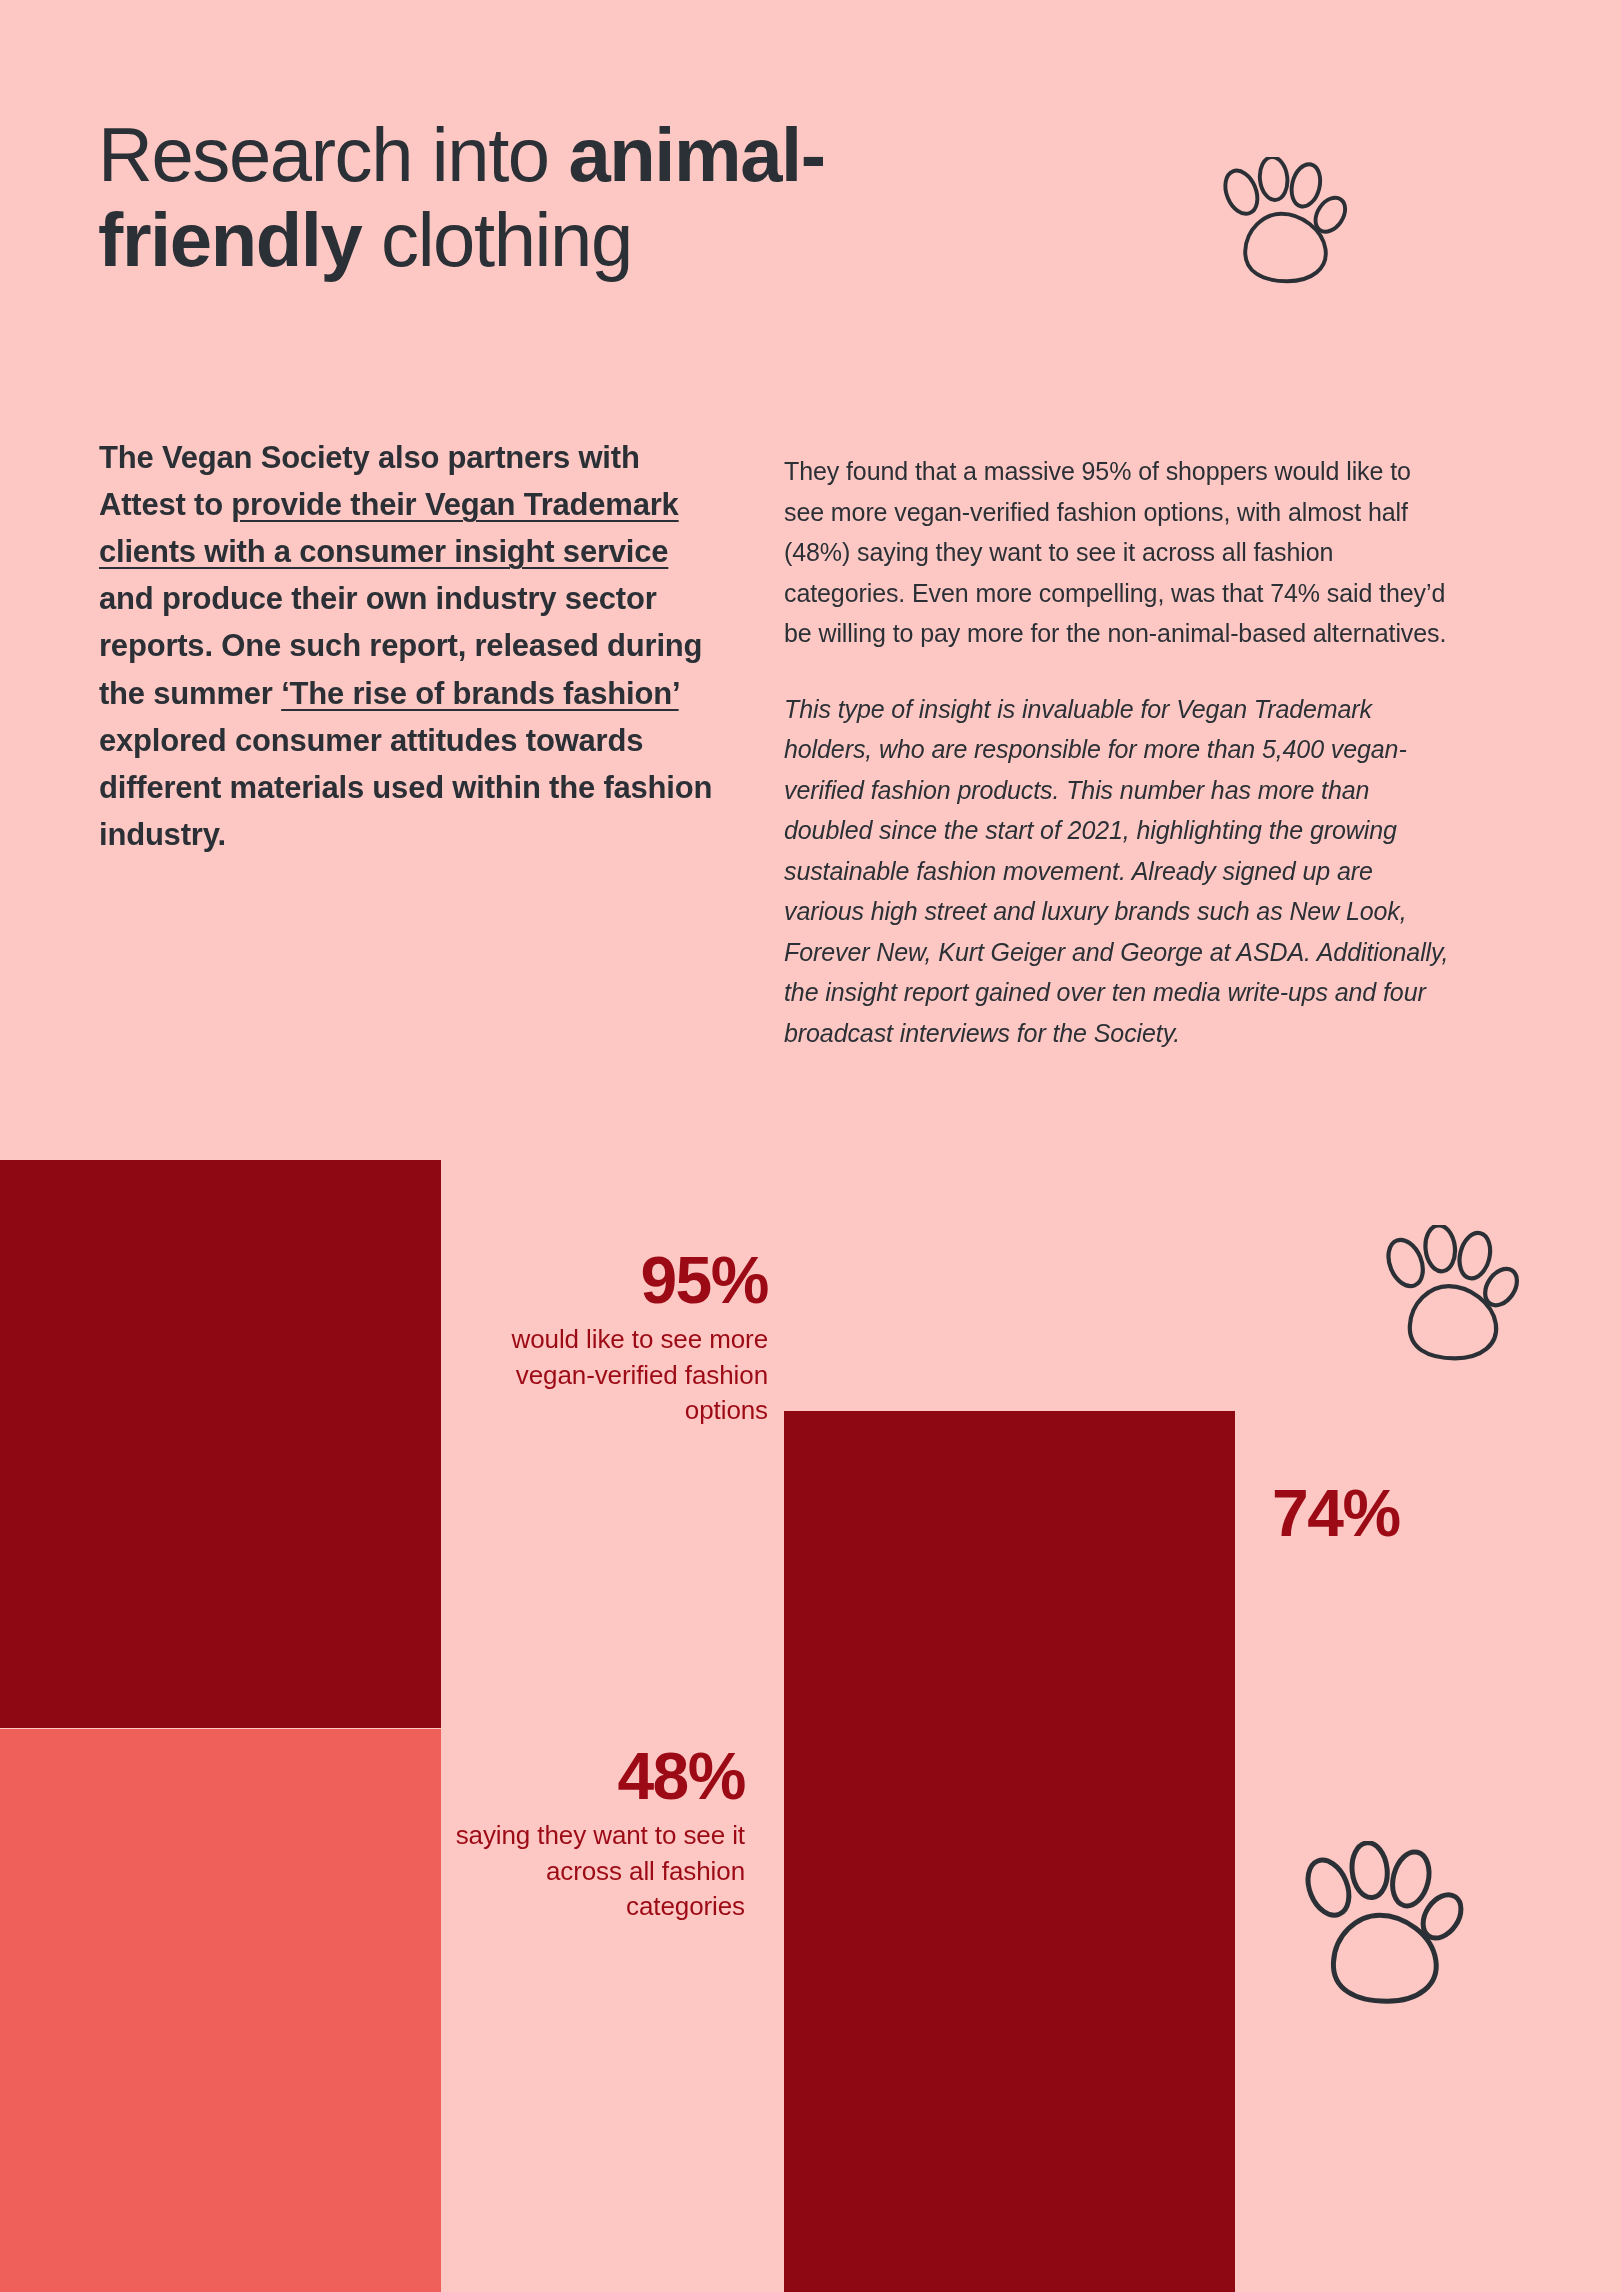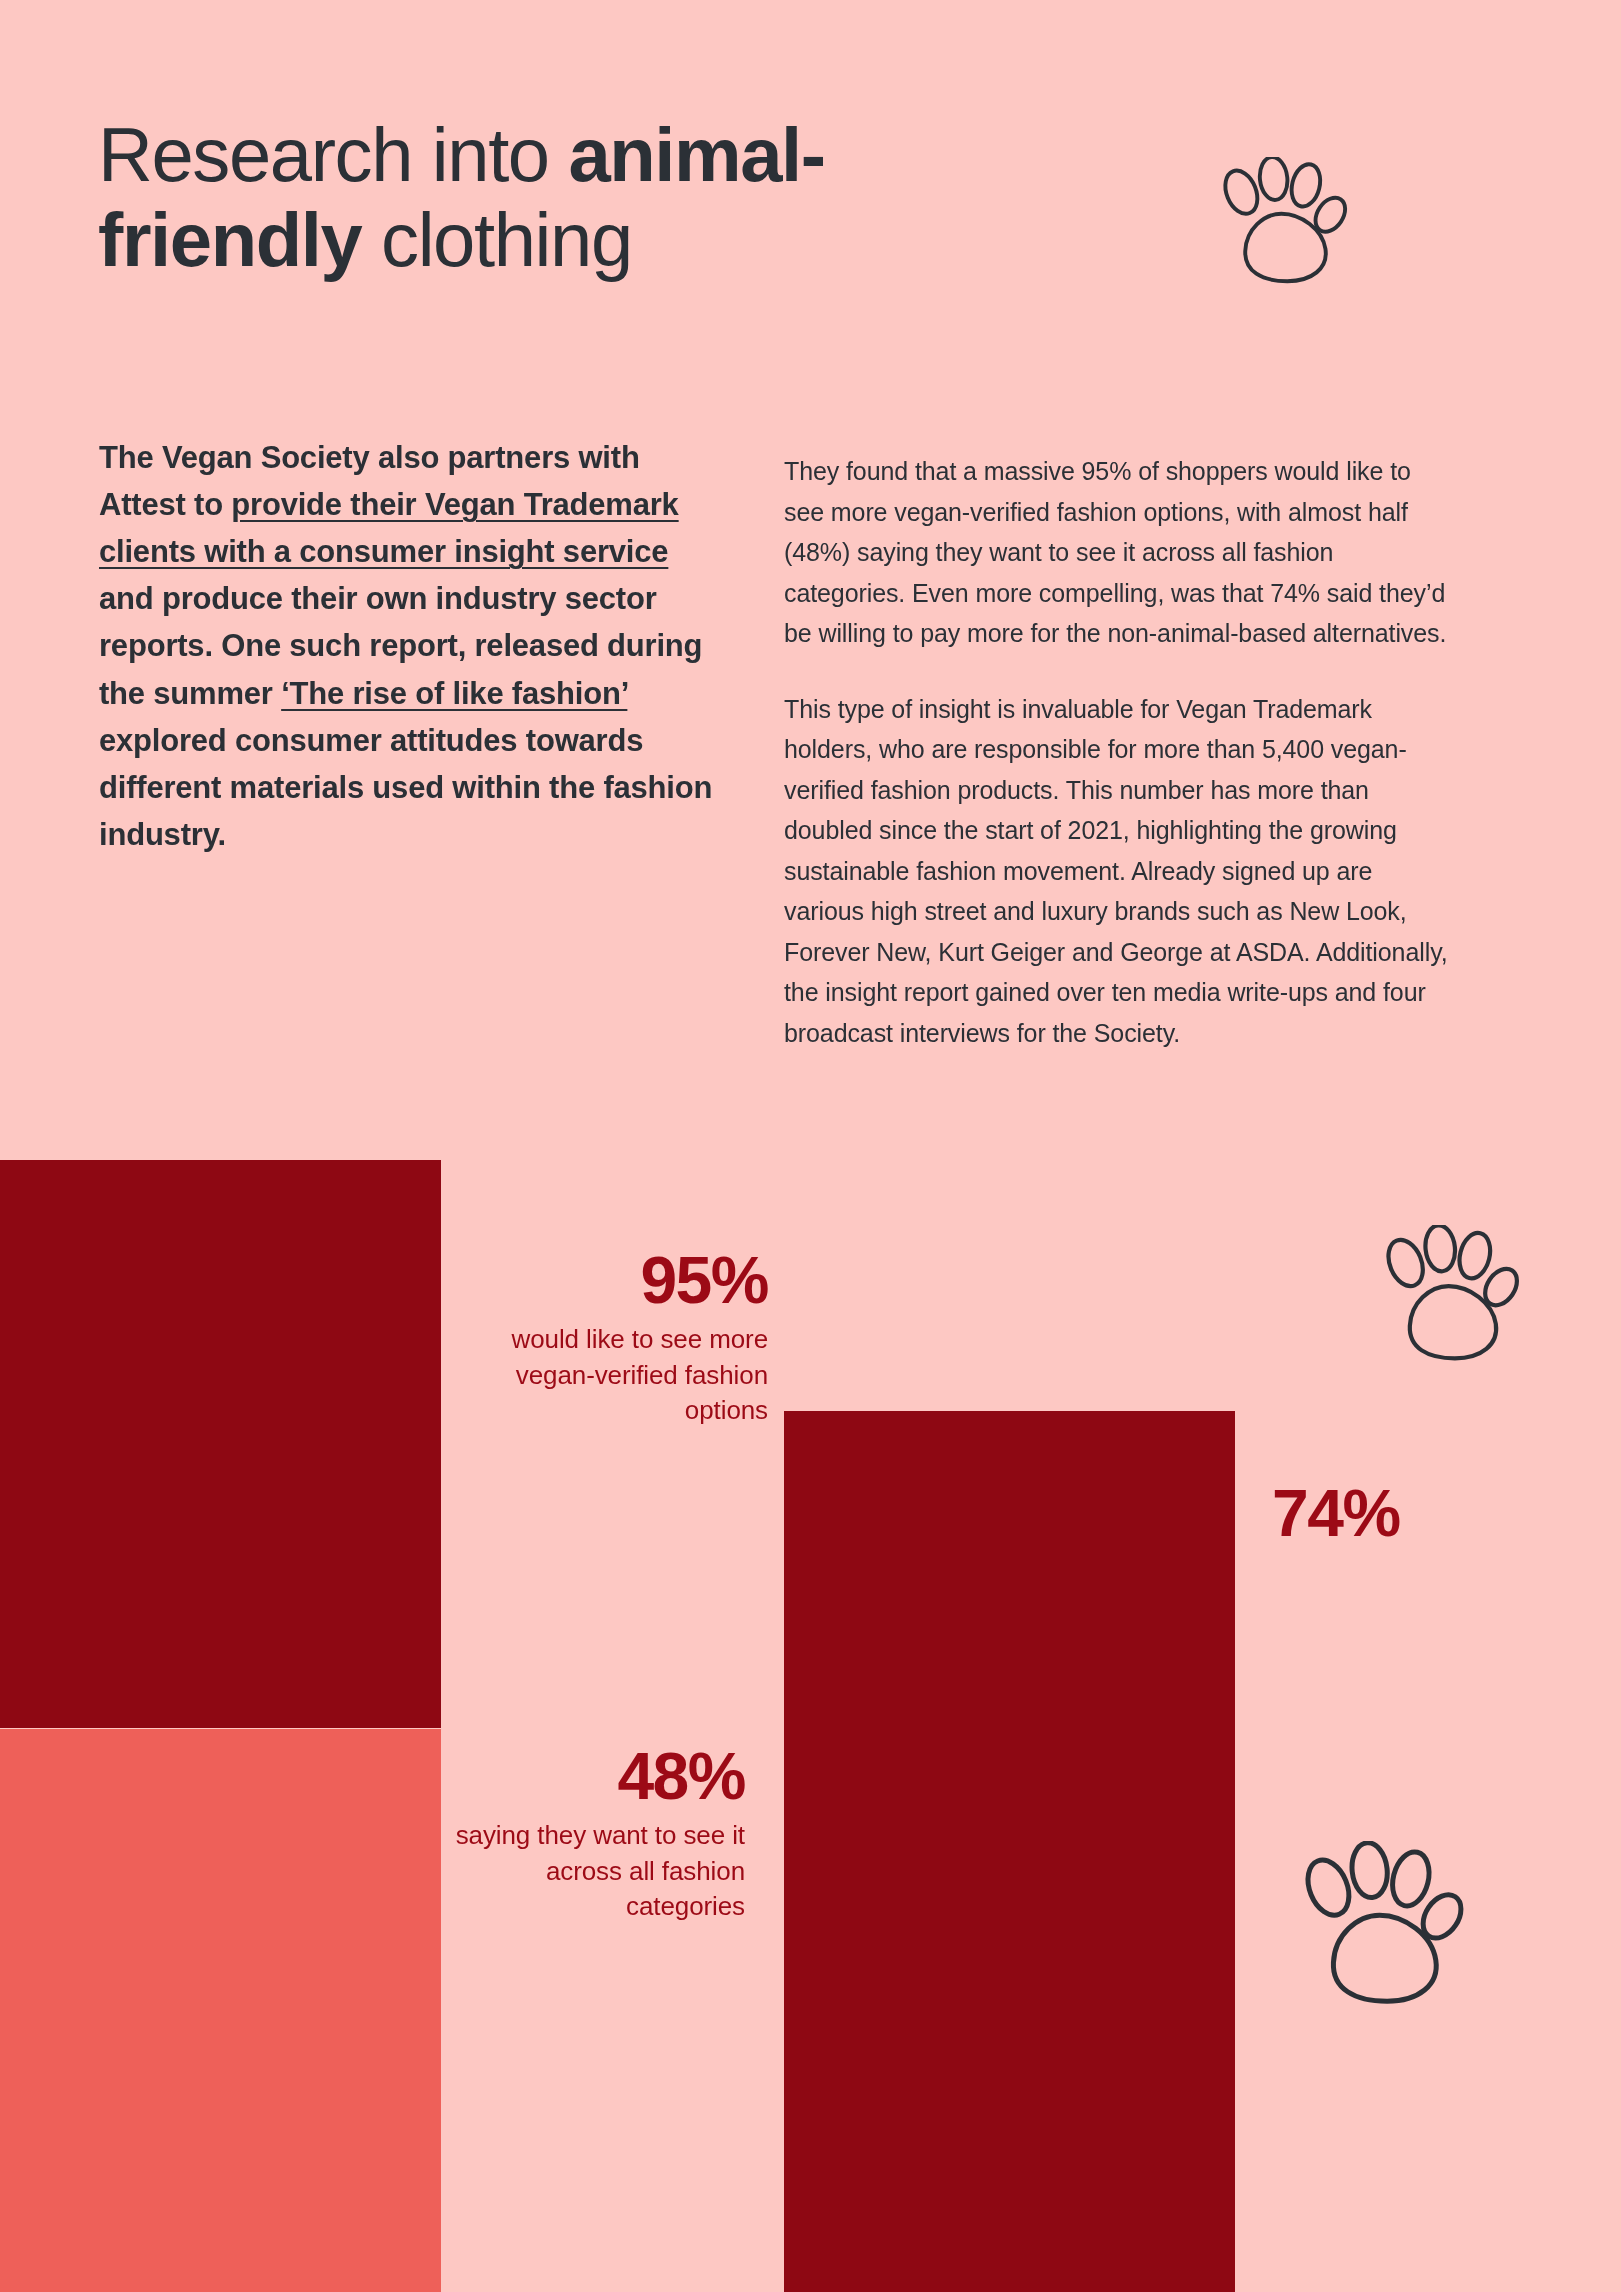--- a/index.html
+++ b/index.html
@@ -37,21 +37,21 @@
     color:#2B3036;font-weight:700;letter-spacing:-0.2px;
   }
   .col-left u{text-decoration:underline;text-underline-offset:4.9px;text-decoration-thickness:2px;}
 
   .col-right{
     position:absolute;left:784px;top:434px;width:667px;
     font-size:25px;line-height:1.62;
     color:#2B3036;font-weight:400;letter-spacing:-0.1px;
   }
   .col-right p{margin:17px 0 35px 0;}
-  .col-right p:last-child{margin-bottom:0;}
+  .col-right p:last-child{margin-bottom:0;font-style:italic;}
 
   
   .block{position:absolute;}
   #block-darkred-left{left:0px;top:1160px;width:441px;height:568px;background:#8E0813;}
   #block-coral-left{left:0px;top:1729px;width:441px;height:564px;background:#EE6059;}
   #block-darkred-center{left:784px;top:1411px;width:451px;height:881px;background:#8E0813;}
 
   
   .stat{position:absolute;}
   .stat .num{
@@ -85,21 +85,21 @@
     <svg width="142" height="132" viewBox="0 0 145 135" fill="none">
       <ellipse cx="34" cy="36" rx="15" ry="23" transform="rotate(-22 34 36)" stroke="#2B3036" stroke-width="4"></ellipse>
       <ellipse cx="67" cy="22" rx="14" ry="22" transform="rotate(-6 67 22)" stroke="#2B3036" stroke-width="4"></ellipse>
       <ellipse cx="100" cy="29" rx="14" ry="22" transform="rotate(14 100 29)" stroke="#2B3036" stroke-width="4"></ellipse>
       <ellipse cx="125" cy="59" rx="13" ry="19" transform="rotate(34 125 59)" stroke="#2B3036" stroke-width="4"></ellipse>
       <path d="M75 58c20 0 42 16 45 36 3 20-14 33-39 33-26 0-44-10-43-31 1-22 19-38 37-38z" stroke="#2B3036" stroke-width="4" fill="none"></path>
     </svg>
   </div>
 
   <div class="col-left">
-    <span>The Vegan Society also partners with Attest to </span><u>provide their Vegan Trademark clients with a consumer insight service</u><span> and produce their own industry sector reports. One such report, released during the summer </span><u>‘The rise of like fashion’</u><span> explored consumer attitudes towards different materials used within the fashion industry.</span>
+    <span>The Vegan Society also partners with Attest to </span><u>provide their Vegan Trademark clients with a consumer insight service</u><span> and produce their own industry sector reports. One such report, released during the summer </span><u>‘The rise of brands fashion’</u><span> explored consumer attitudes towards different materials used within the fashion industry.</span>
   </div>
 
   <div class="col-right">
     <p>They found that a massive 95% of shoppers would like to see more vegan-verified fashion options, with almost half (48%) saying they want to see it across all fashion categories. Even more compelling, was that 74% said they’d be willing to pay more for the non-animal-based alternatives.</p>
     <p>This type of insight is invaluable for Vegan Trademark holders, who are responsible for more than 5,400 vegan-verified fashion products. This number has more than doubled since the start of 2021, highlighting the growing sustainable fashion movement. Already signed up are various high street and luxury brands such as New Look, Forever New, Kurt Geiger and George at ASDA. Additionally, the insight report gained over ten media write-ups and four broadcast interviews for the Society.</p>
   </div>
 
   <div class="block" id="block-darkred-left"></div>
   <div class="block" id="block-coral-left"></div>
   <div class="block" id="block-darkred-center"></div>

